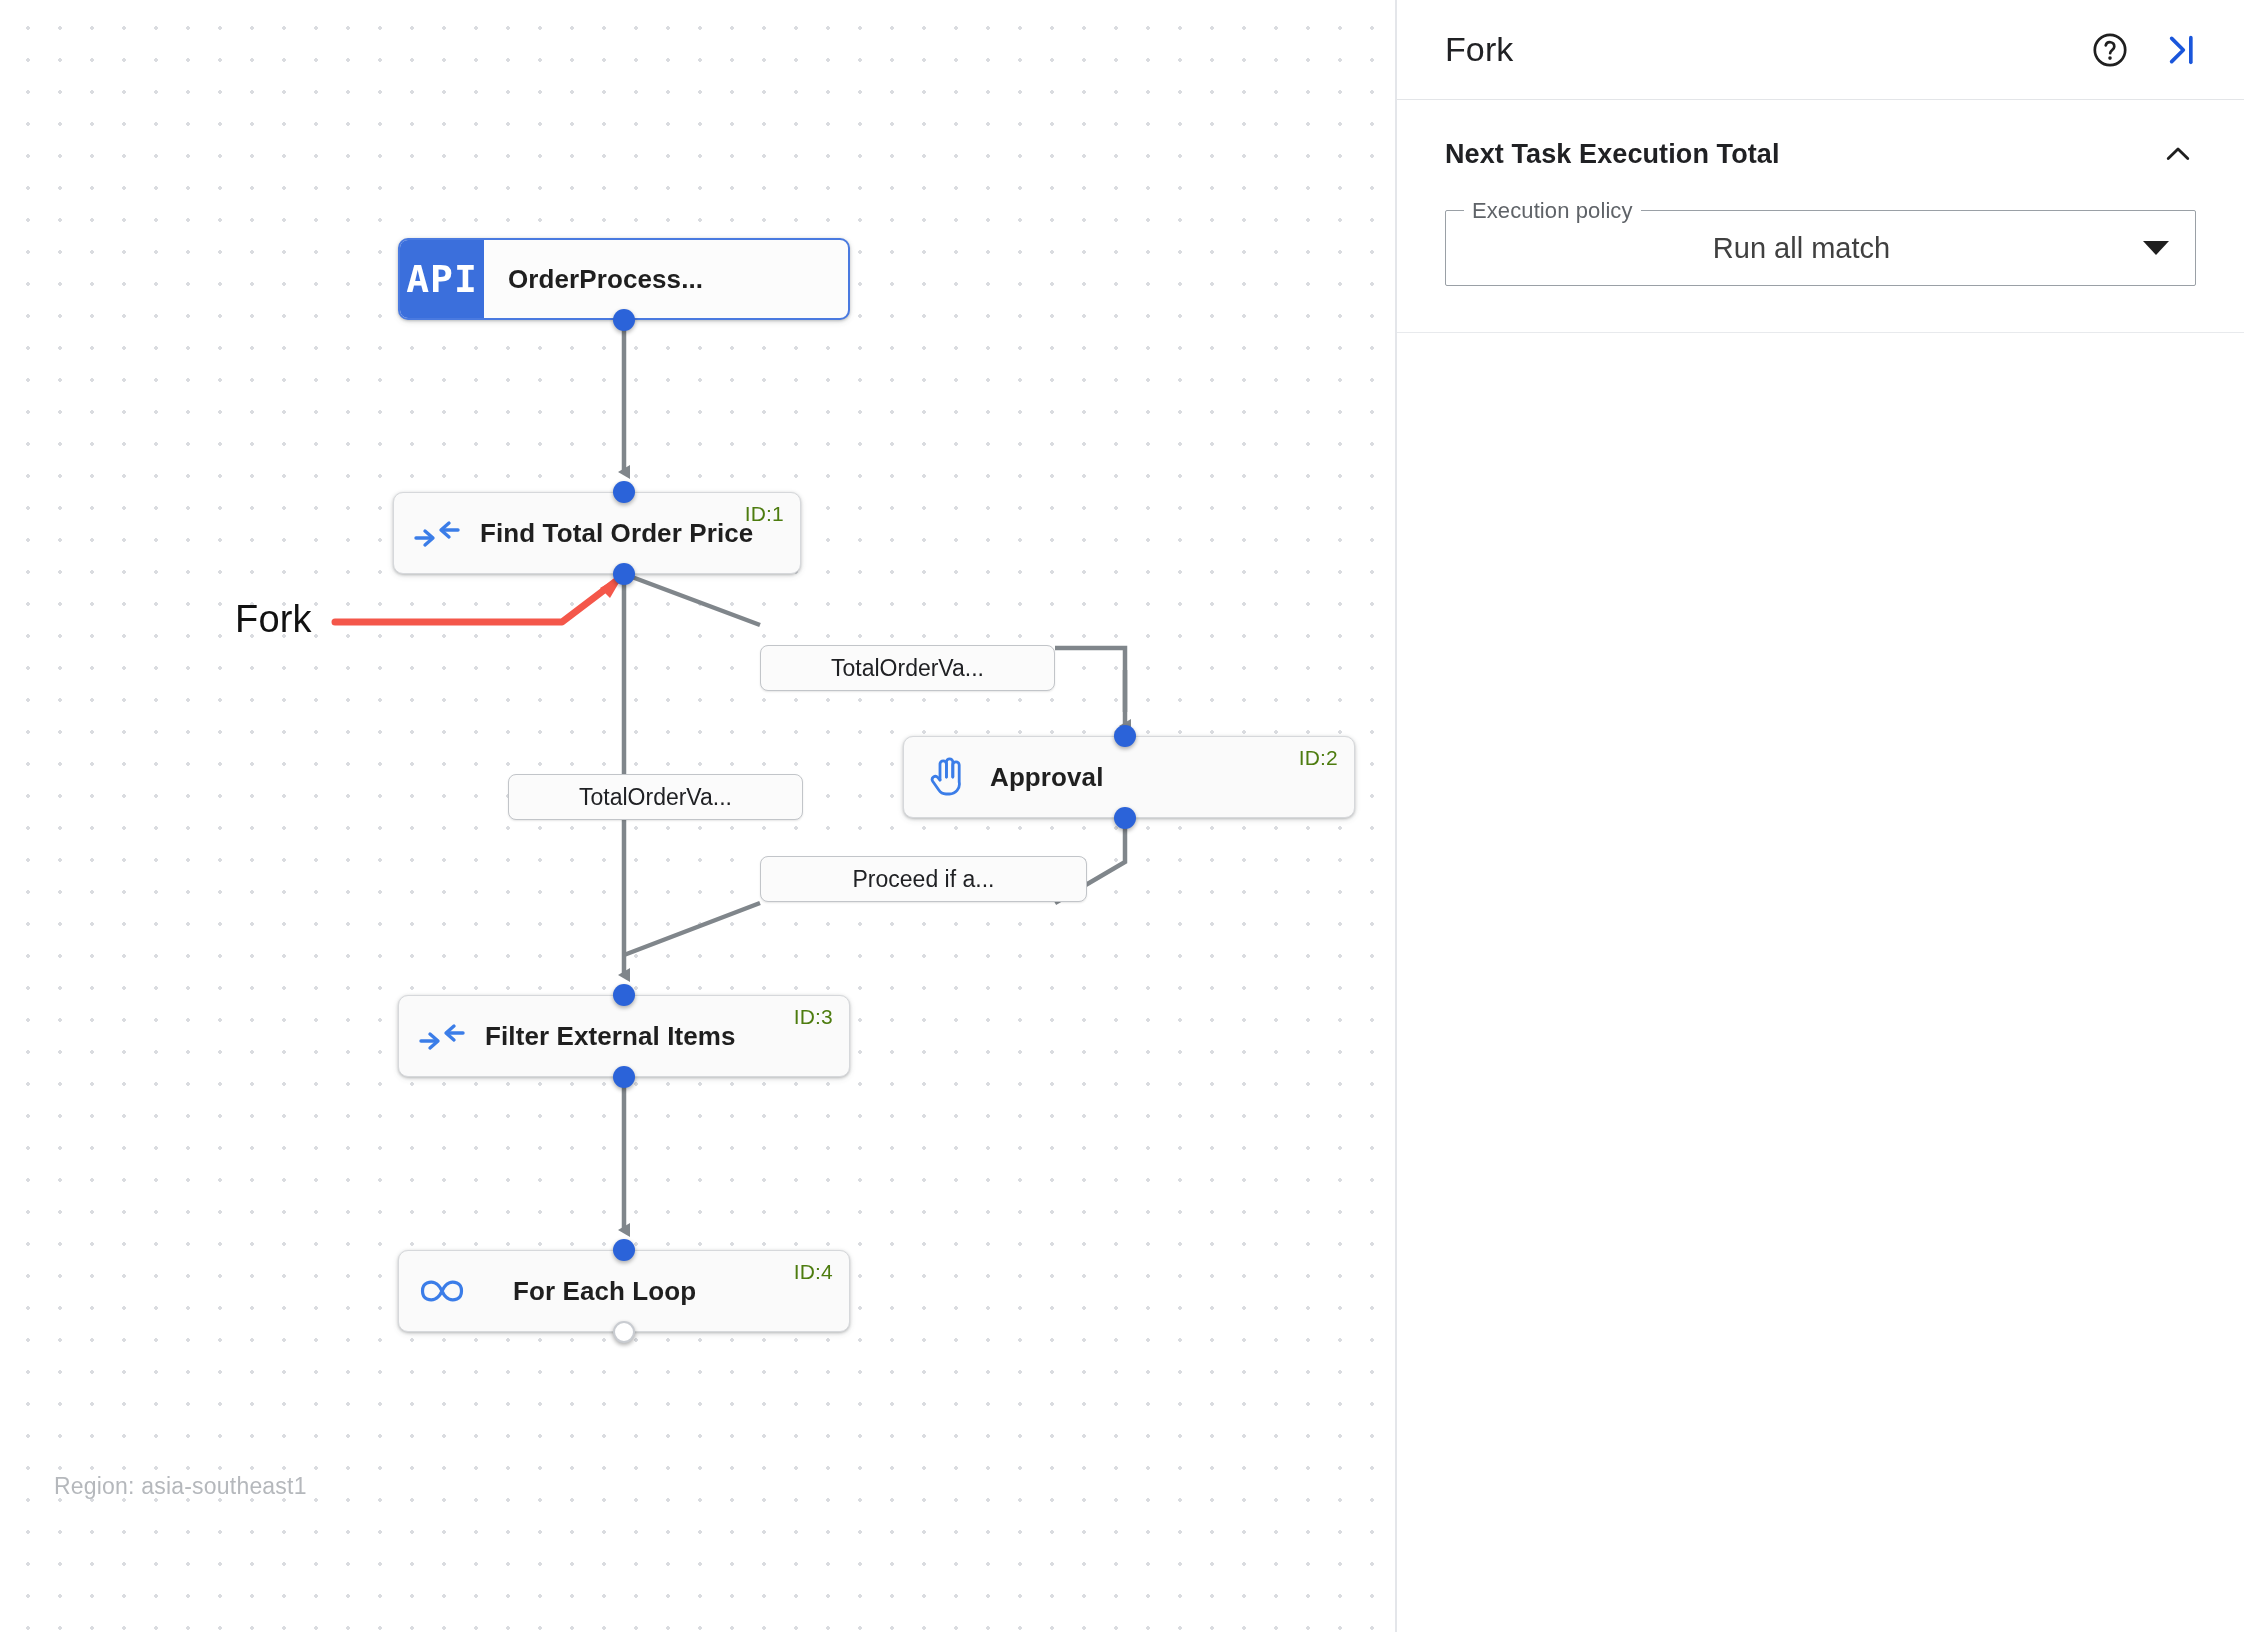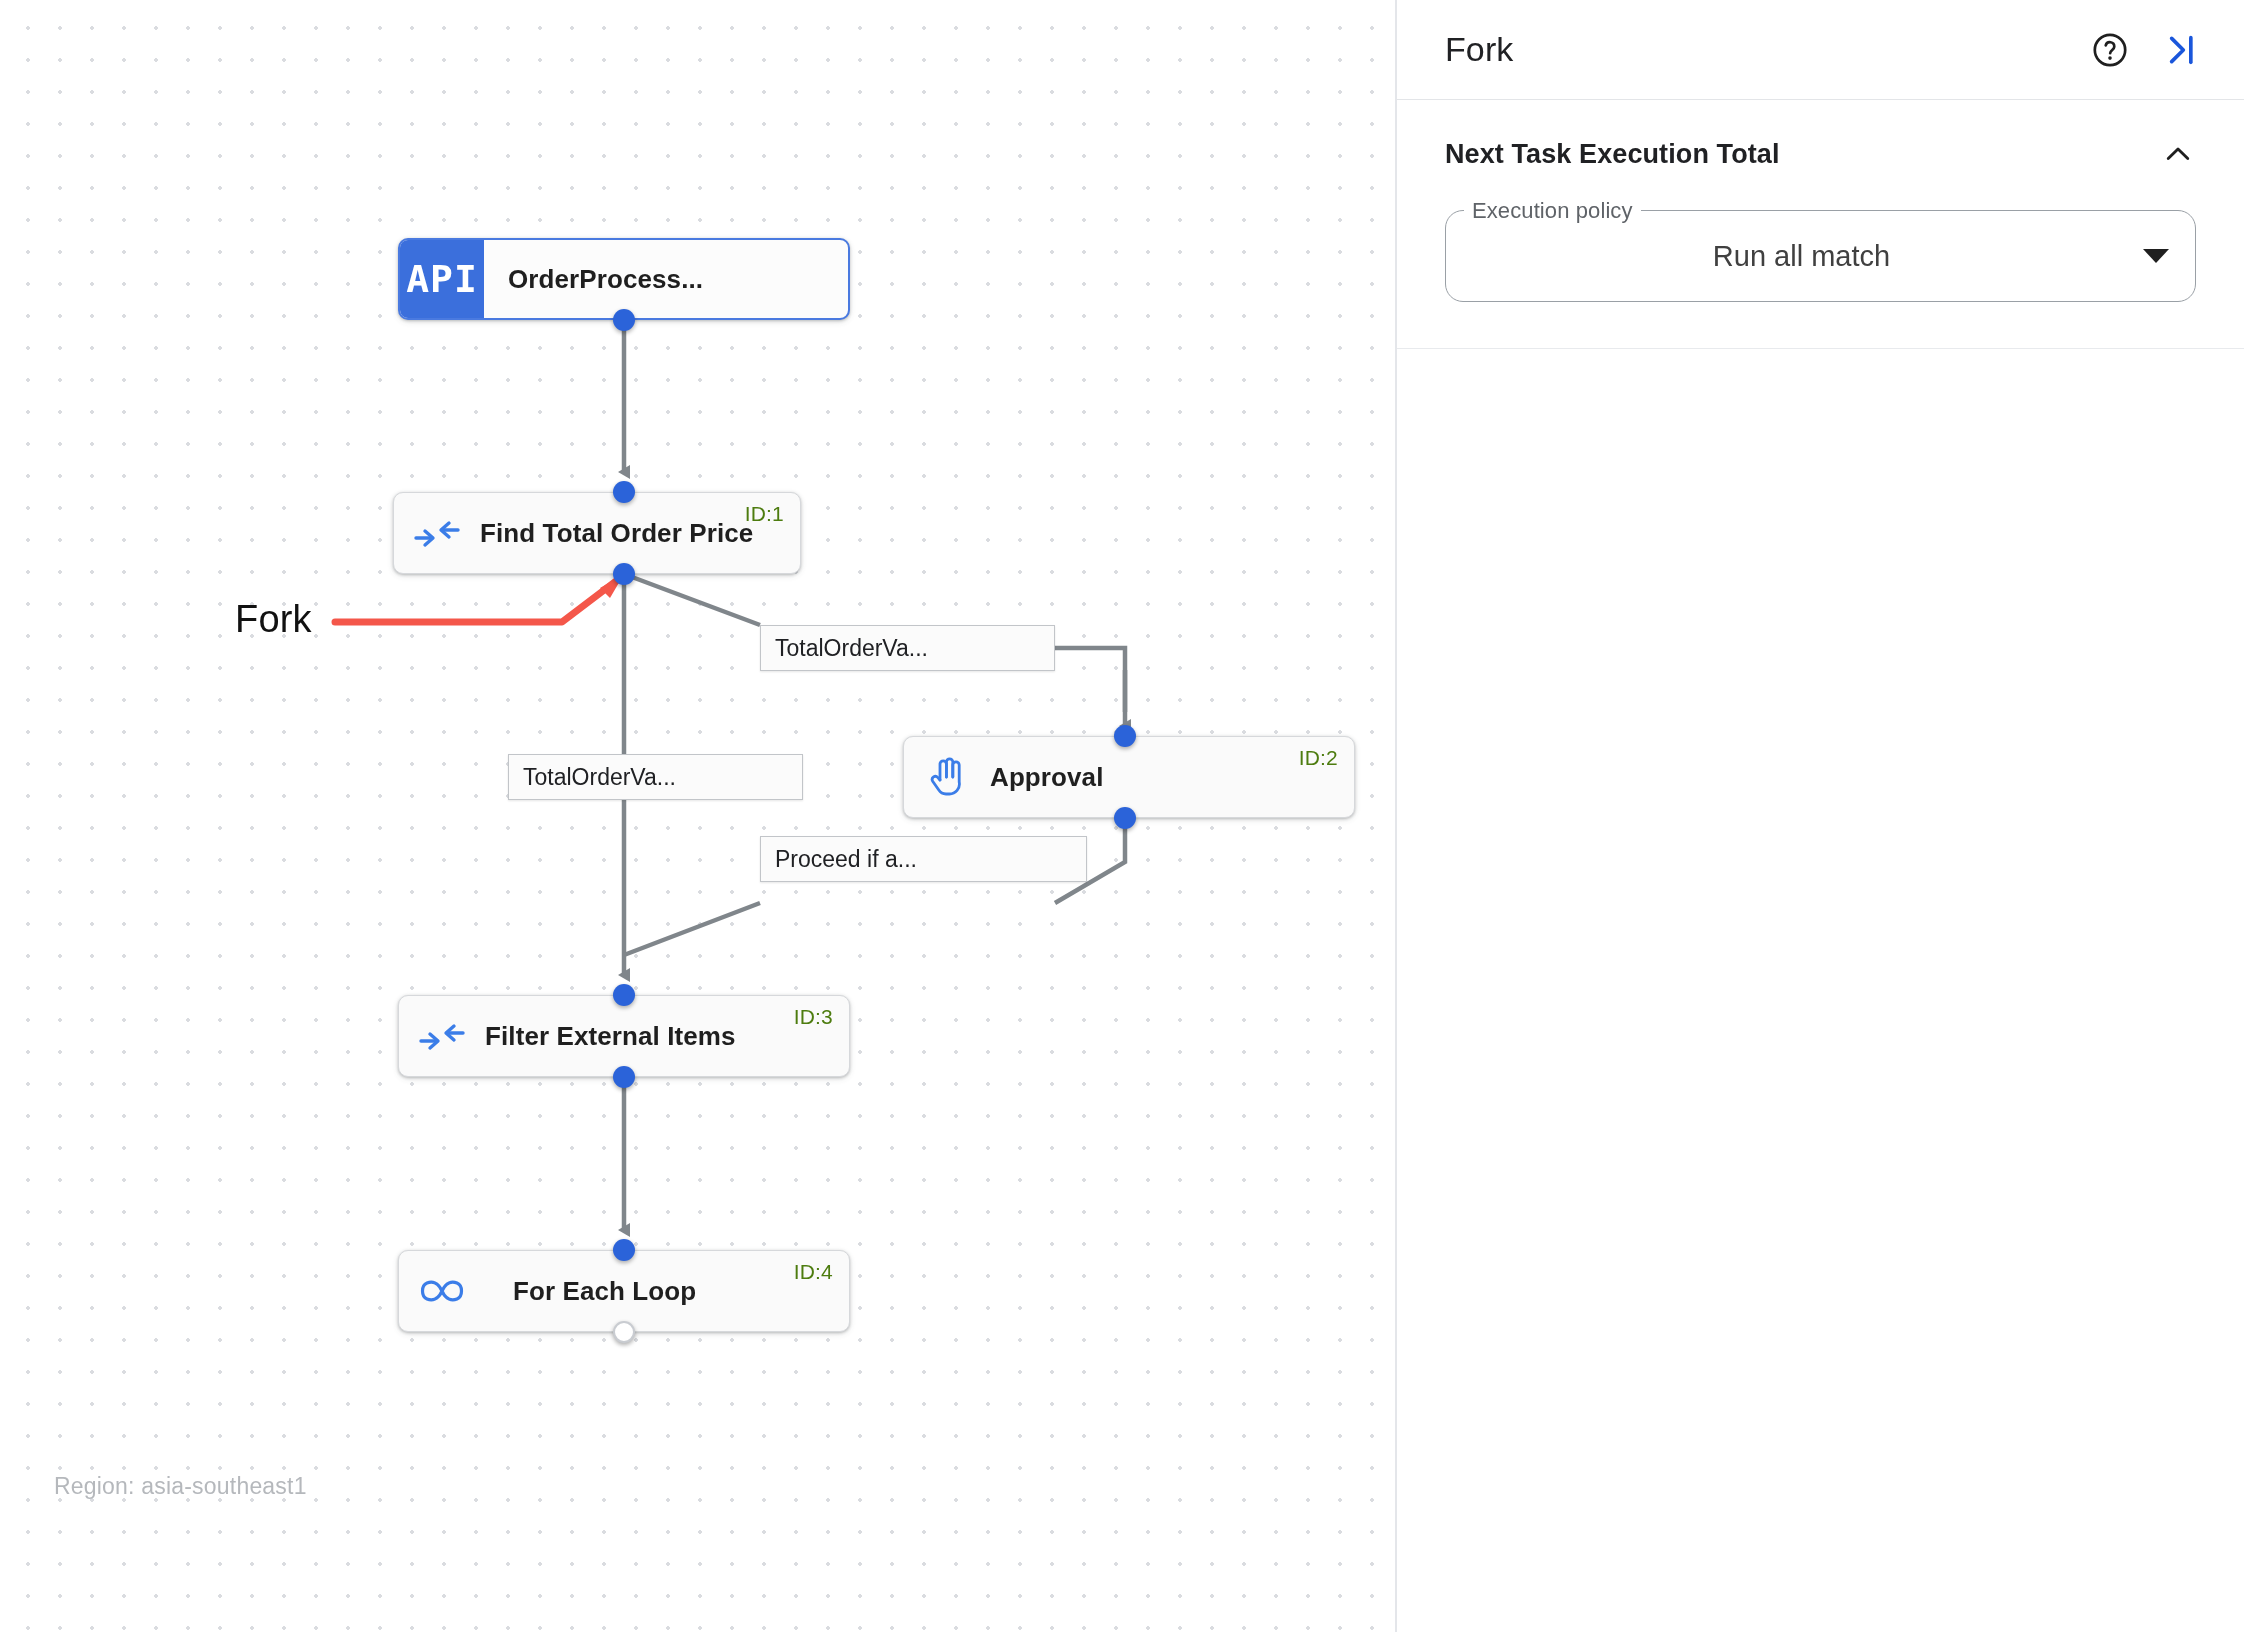--- a/index.html
+++ b/index.html
@@ -83,28 +83,29 @@
     box-shadow: 0 2px 4px rgba(0,0,0,.32);
     z-index: 5;
   }
   .handle.hollow { background: #ffffff; border: 2px solid #c9ccd1; }
 
   
   .edge-label {
     position: absolute;
     background: #fbfbfb;
     border: 1.5px solid #c2c5c9;
-    border-radius: 0;
+    border-radius: 8px;
     height: 46px;
-    display: flex; align-items: center; justify-content: flex-start;
+    display: flex; align-items: center; justify-content: center;
     font-size: 23px;
     color: #202124;
     padding: 0 14px;
     z-index: 4;
     box-shadow: 0 1px 2px rgba(0,0,0,.10);
+    margin-top: 20px;
   }
 
   
   #annotation-label {
     position: absolute;
     font-size: 38px;
     color: #111111;
     font-weight: 400;
     letter-spacing: .2px;
   }
@@ -158,23 +159,23 @@
   #section-title {
     font-size: 27px;
     font-weight: 700;
     color: #202124;
     flex: 1 1 auto;
     letter-spacing: .1px;
   }
   
   .mdc-field {
     position: relative;
-    height: 92px;
+    height: 76px;
     border: 1.5px solid #9aa0a6;
-    border-radius: 18px;
+    border-radius: 2px;
     display: flex;
     align-items: center;
     padding: 0 26px;
     cursor: pointer;
   }
   .mdc-field .legend {
     position: absolute;
     top: -13px; left: 18px;
     background: #ffffff;
     padding: 0 8px;

